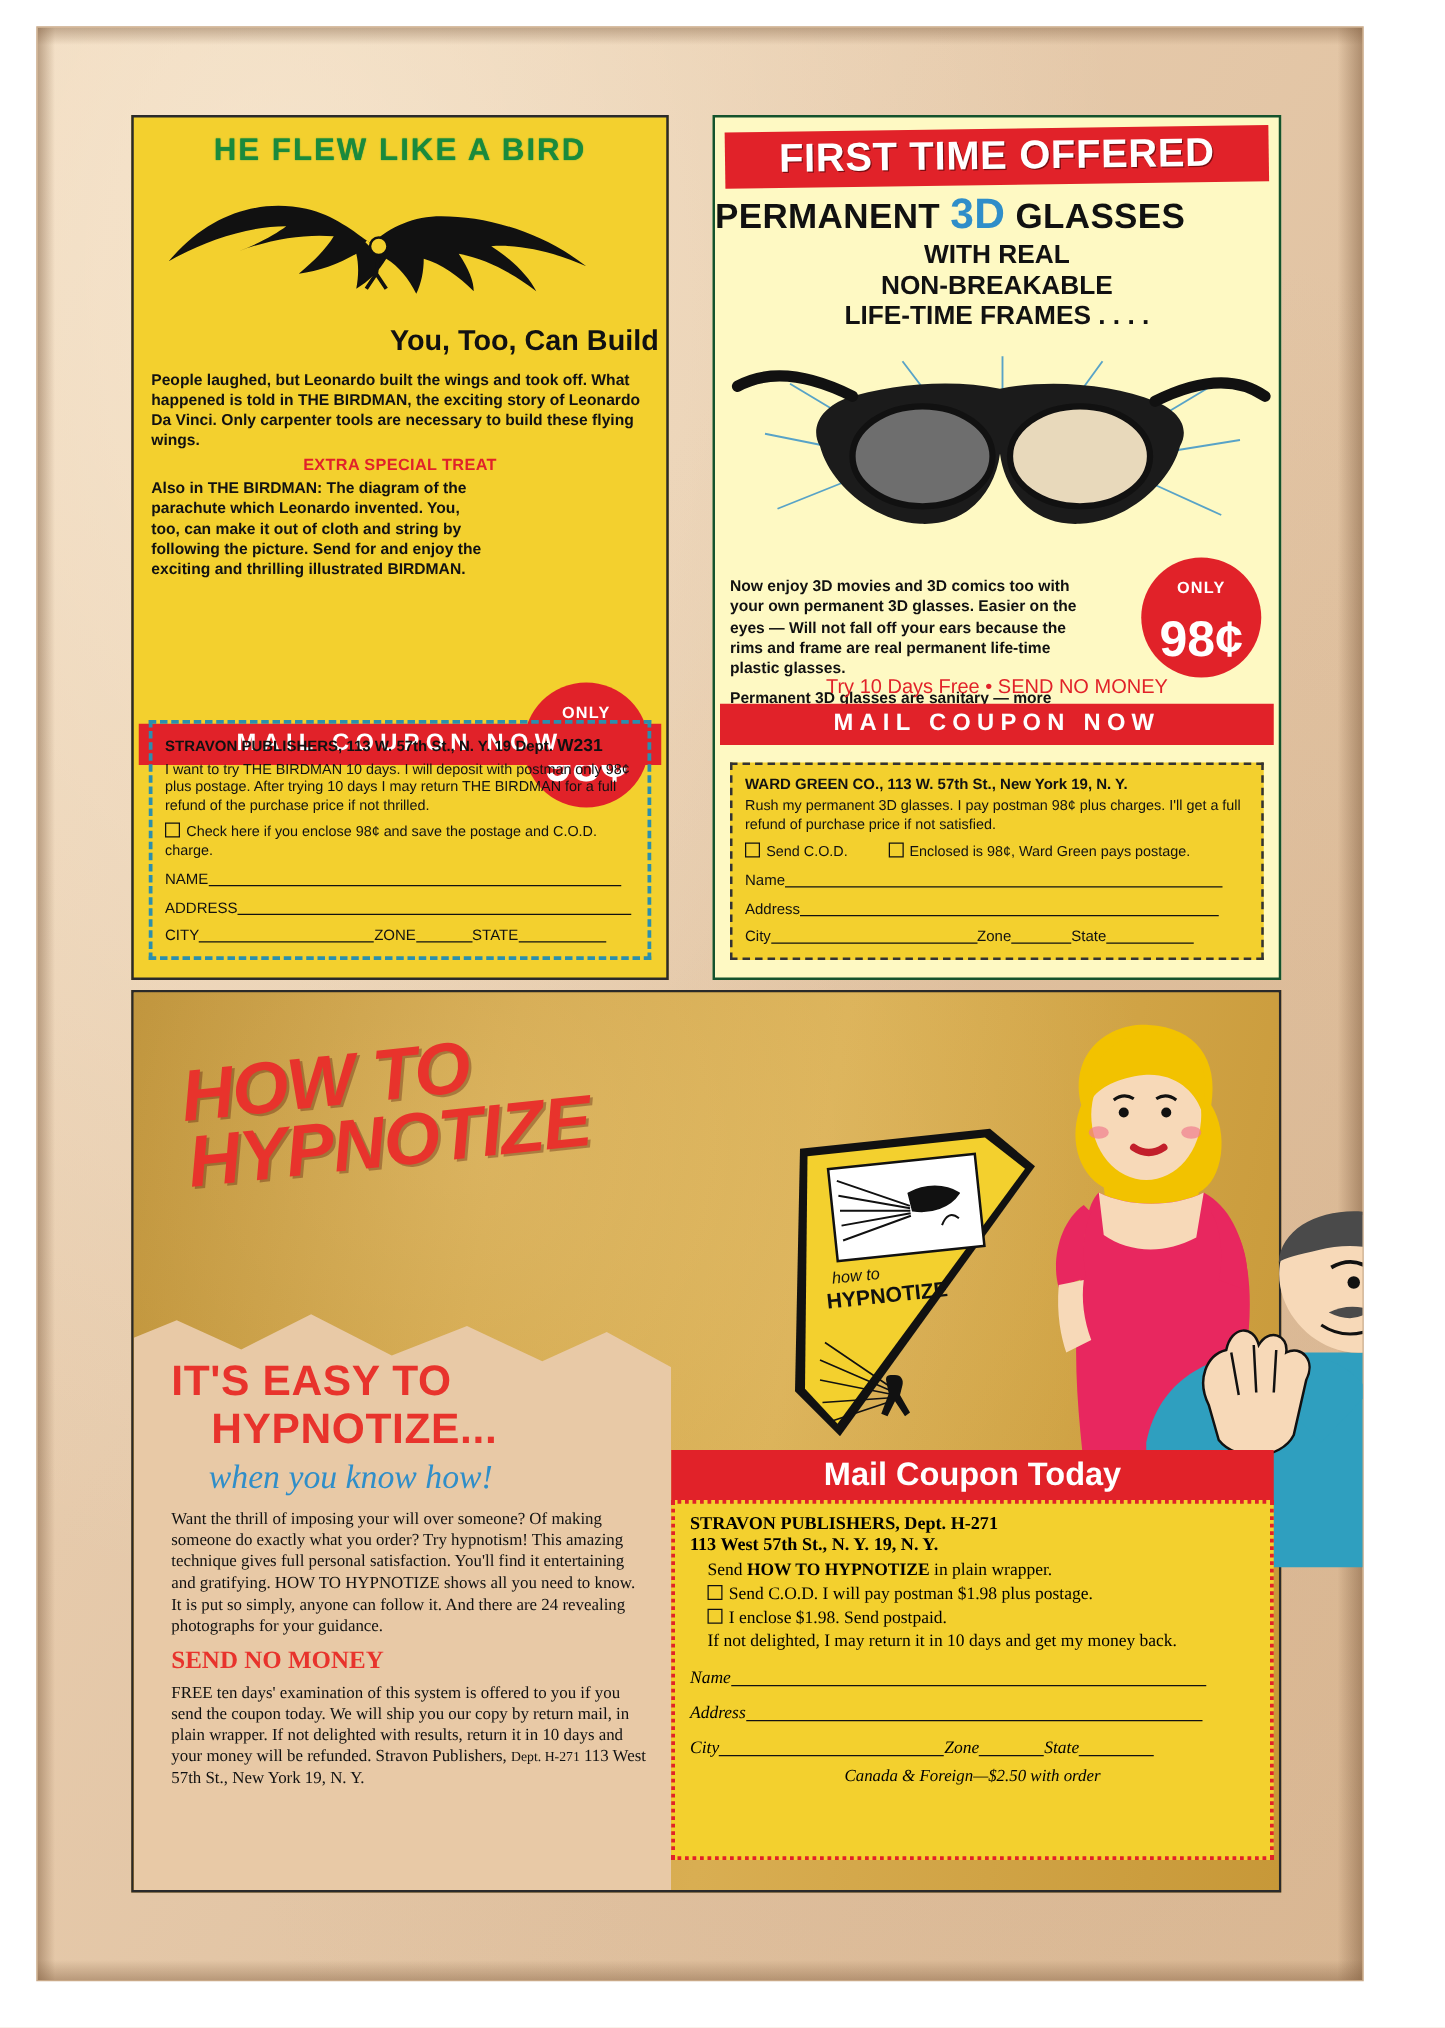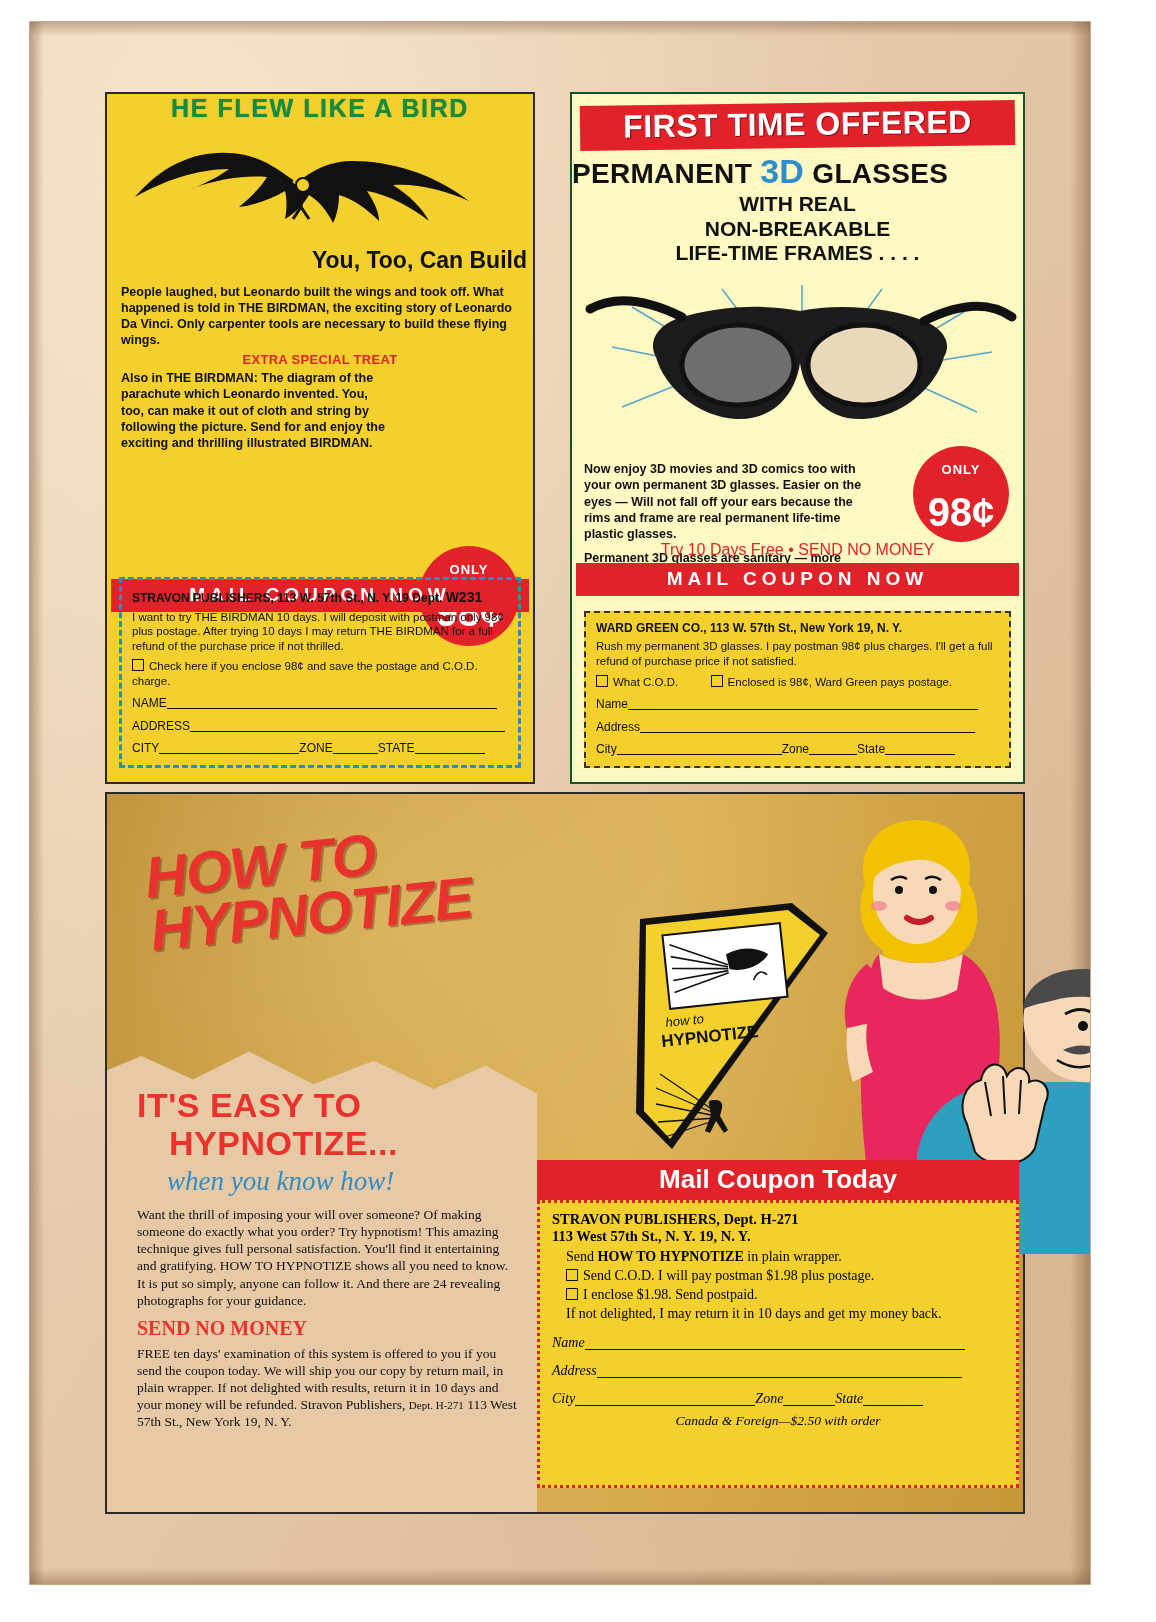--- a/index.html
+++ b/index.html
@@ -19,21 +19,21 @@
   .edge.l{left:0;top:0;bottom:0;width:14px;background:linear-gradient(90deg,rgba(120,85,55,.45),rgba(120,85,55,0));}
   .edge.r{right:0;top:0;bottom:0;width:20px;background:linear-gradient(270deg,rgba(120,85,55,.5),rgba(120,85,55,0));}
   .edge.t{left:0;right:0;top:0;height:14px;background:linear-gradient(180deg,rgba(120,85,55,.4),rgba(120,85,55,0));}
   .edge.b{left:0;right:0;bottom:0;height:16px;background:linear-gradient(0deg,rgba(120,85,55,.4),rgba(120,85,55,0));}
 
   
   .ad{position:absolute;box-sizing:border-box;}
 
   
   #ad-birdman{left:75px;top:70px;width:430px;height:692px;background:#f3d02e;border:2px solid #2a2a2a;}
-  .bird-title{color:#1a8a3c;font-size:25px;font-weight:bold;letter-spacing:1.6px;text-align:center;
+  .bird-title{color:#1a8a3c;font-size:25px;font-weight:bold;letter-spacing:1.6px;text-align:center;margin-top:12px;
       font-family:"Liberation Sans",sans-serif;text-shadow:0 0 1px #1a8a3c;}
   .bird-art{height:120px;position:relative;margin-top:2px;}
   .bird-art svg{position:absolute;left:10px;top:0;}
   .bird-sub1{text-align:right;font-size:23px;font-weight:bold;color:#111;padding-right:6px;margin-top:2px;}
   .bird-sub2{text-align:center;font-size:23px;font-weight:bold;color:#111;margin-top:4px;}
   .bird-body{font-size:12.5px;line-height:1.28;color:#111;padding:10px 14px 0 14px;font-weight:600;}
   .bird-treat{color:#e0222a;font-weight:bold;text-align:center;font-size:13px;margin:4px 0 3px;letter-spacing:.3px;}
   .bird-body2{font-size:12.5px;line-height:1.3;color:#111;padding:0 14px;font-weight:600;width:62%;}
   .only-badge{position:absolute;border-radius:50%;background:#e12229;color:#fff;text-align:center;}
   #bird-badge{right:14px;bottom:136px;width:100px;height:100px;}
@@ -189,21 +189,21 @@
 
     <div style="position:absolute;left:0;right:0;bottom:186px;">
       <div class="try10">Try 10 Days Free • SEND NO MONEY</div>
       <div class="mailbar" style="margin-top:4px;">MAIL COUPON NOW</div>
     </div>
 
     <div class="coupon dashed-dark" style="position:absolute;left:6px;right:6px;bottom:8px;background:#f3d02e;">
       <div class="cpn-head">WARD GREEN CO., 113 W. 57th St., New York 19, N. Y.</div>
       <div>Rush my permanent 3D glasses. I pay postman 98¢ plus charges. I'll get a full refund of purchase price if not satisfied.</div>
       <div style="margin-top:6px;">
-        <span class="chk"></span><span>What C.O.D.</span>
+        <span class="chk"></span><span>Send C.O.D.</span>
         <span style="display:inline-block;width:26px;"></span>
         <span class="chk"></span><span>Enclosed is 98¢, Ward Green pays postage.</span>
       </div>
       <span class="fld"><span>Name</span><i style="width:350px;"></i></span>
       <span class="fld"><span>Address</span><i style="width:335px;"></i></span>
       <span class="fld"><span>City</span><i style="width:165px;"></i><span>Zone</span><i style="width:48px;"></i><span>State</span><i style="width:70px;"></i></span>
     </div>
   </div>
 
   <div class="ad" id="ad-hypno">

